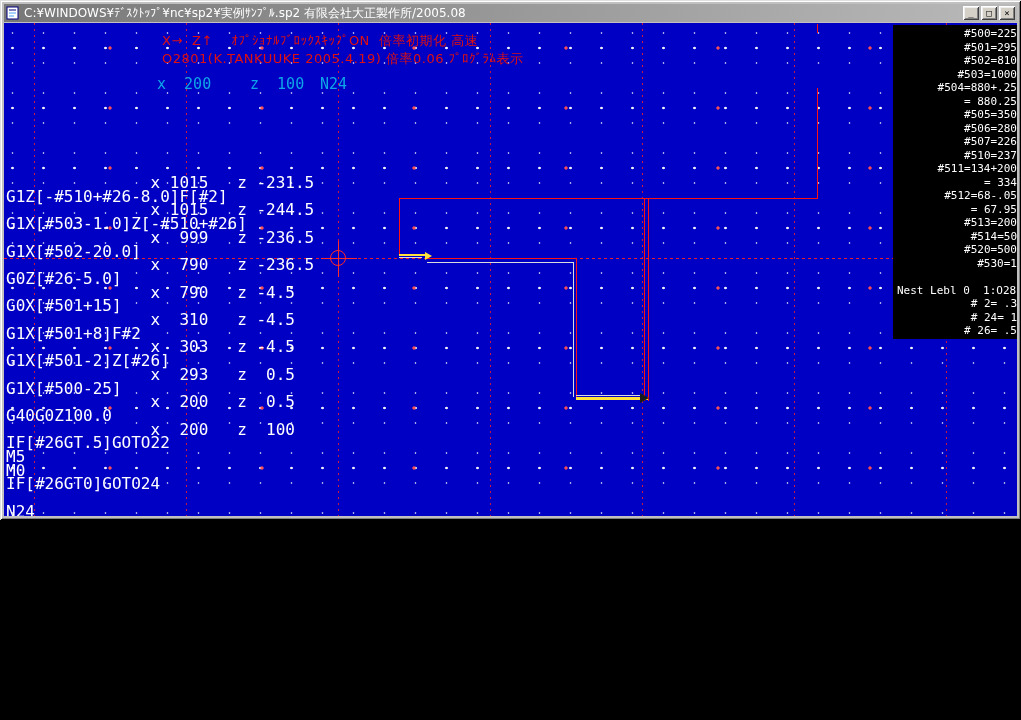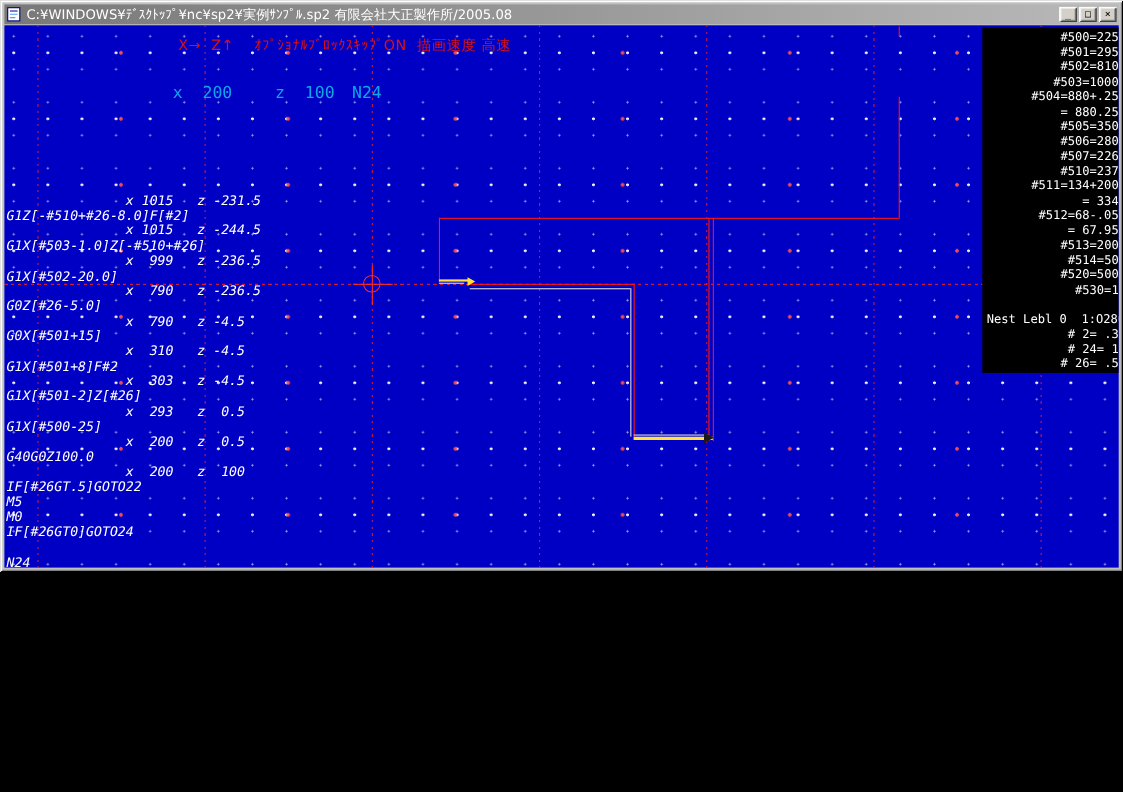--- a/index.html
+++ b/index.html
@@ -42,21 +42,21 @@
   
   .seg{position:absolute;}
   .red{background:#ff1212;}
   .wht{background:#dcdcdc;}
   .yel{background:#ffe23c;}
   .tri-r{width:0;height:0;background:none;}
   
   .redtext{position:absolute;color:#e01010;font-size:13px;white-space:pre;letter-spacing:.5px;}
   .mono{font-family:"DejaVu Sans Mono",monospace;}
   .wtext{position:absolute;color:#0ea5e9;font-size:15px;white-space:pre;}
-  #gcode{position:absolute;left:2px;top:153px;margin:0;color:#fff;font-size:12px;line-height:13.7px;white-space:pre;font-style:italic;}
+  #gcode{position:absolute;left:2px;top:153px;margin:0;color:#fff;font-size:16px;line-height:13.7px;white-space:pre;}
   #varpanel{position:absolute;left:889px;top:2px;width:124px;height:314px;background:#000;overflow:hidden;}
   #varpanel pre{margin:0;padding:2px 0 0 4px;color:#fff;font-size:11px;line-height:13.5px;white-space:pre;text-align:right;}
   
   #dialog{position:absolute;left:546px;top:507px;width:422px;height:150px;background:#d4d0c8;
     box-shadow:inset 1px 1px 0 #dfdfdf,inset -1px -1px 0 #000,inset 2px 2px 0 #fff,inset -2px -2px 0 #808080;}
   #dlg-titlebar{position:absolute;left:3px;top:3px;right:3px;height:17px;
     background:linear-gradient(90deg,#000080,#1084d0);display:flex;align-items:center;padding:0 3px;}
   #dlg-title{color:#fff;font-size:11px;flex:1;white-space:nowrap;}
   #dlg-close{width:16px;height:13px;background:#d4d0c8;flex:none;
     box-shadow:inset 1px 1px 0 #fff,inset -1px -1px 0 #404040;
@@ -127,21 +127,22 @@
     <div class="seg wht" style="left:395px;top:234px;width:23px;height:1px"></div>
     <div class="seg tri-r" style="left:421px;top:229px;border-top:4px solid transparent;border-bottom:4px solid transparent;border-left:7px solid #ffe23c"></div>
     <div class="seg yel" style="left:572px;top:374px;width:72px;height:3px"></div>
     <div class="seg tri-r" style="left:636px;top:370px;border-top:5px solid transparent;border-bottom:5px solid transparent;border-left:9px solid #1a1a1a"></div>
 
     <div id="crosshair">
       <div class="ch-h"></div>
         <div class="ch-v"></div>
     </div>
 
-    <div class="redtext" style="left:158px;top:9px">X→  Z↑    ｵﾌﾟｼｮﾅﾙﾌﾞﾛｯｸｽｷｯﾌﾟON  描画速度 高速</div>
+    <div class="redtext" style="left:158px;top:9px">X→  Z↑    ｵﾌﾟｼｮﾅﾙﾌﾞﾛｯｸｽｷｯﾌﾟON  倍率初期化 高速</div>
+    <div class="redtext" style="left:158px;top:27px">O2801(K.TANKUUKE 2005.4.19) 倍率0.06 ﾌﾟﾛｸﾞﾗﾑ表示</div>
 
     <div class="wtext mono" style="left:153px;top:52px">x  200</div>
     <div class="wtext mono" style="left:246px;top:52px">z  100</div>
     <div class="wtext mono" style="left:316px;top:52px">N24</div>
 
     <pre id="gcode" class="mono">               x 1015   z -231.5
 G1Z[-#510+#26-8.0]F[#2]
                x 1015   z -244.5
 G1X[#503-1.0]Z[-#510+#26]
                x  999   z -236.5

